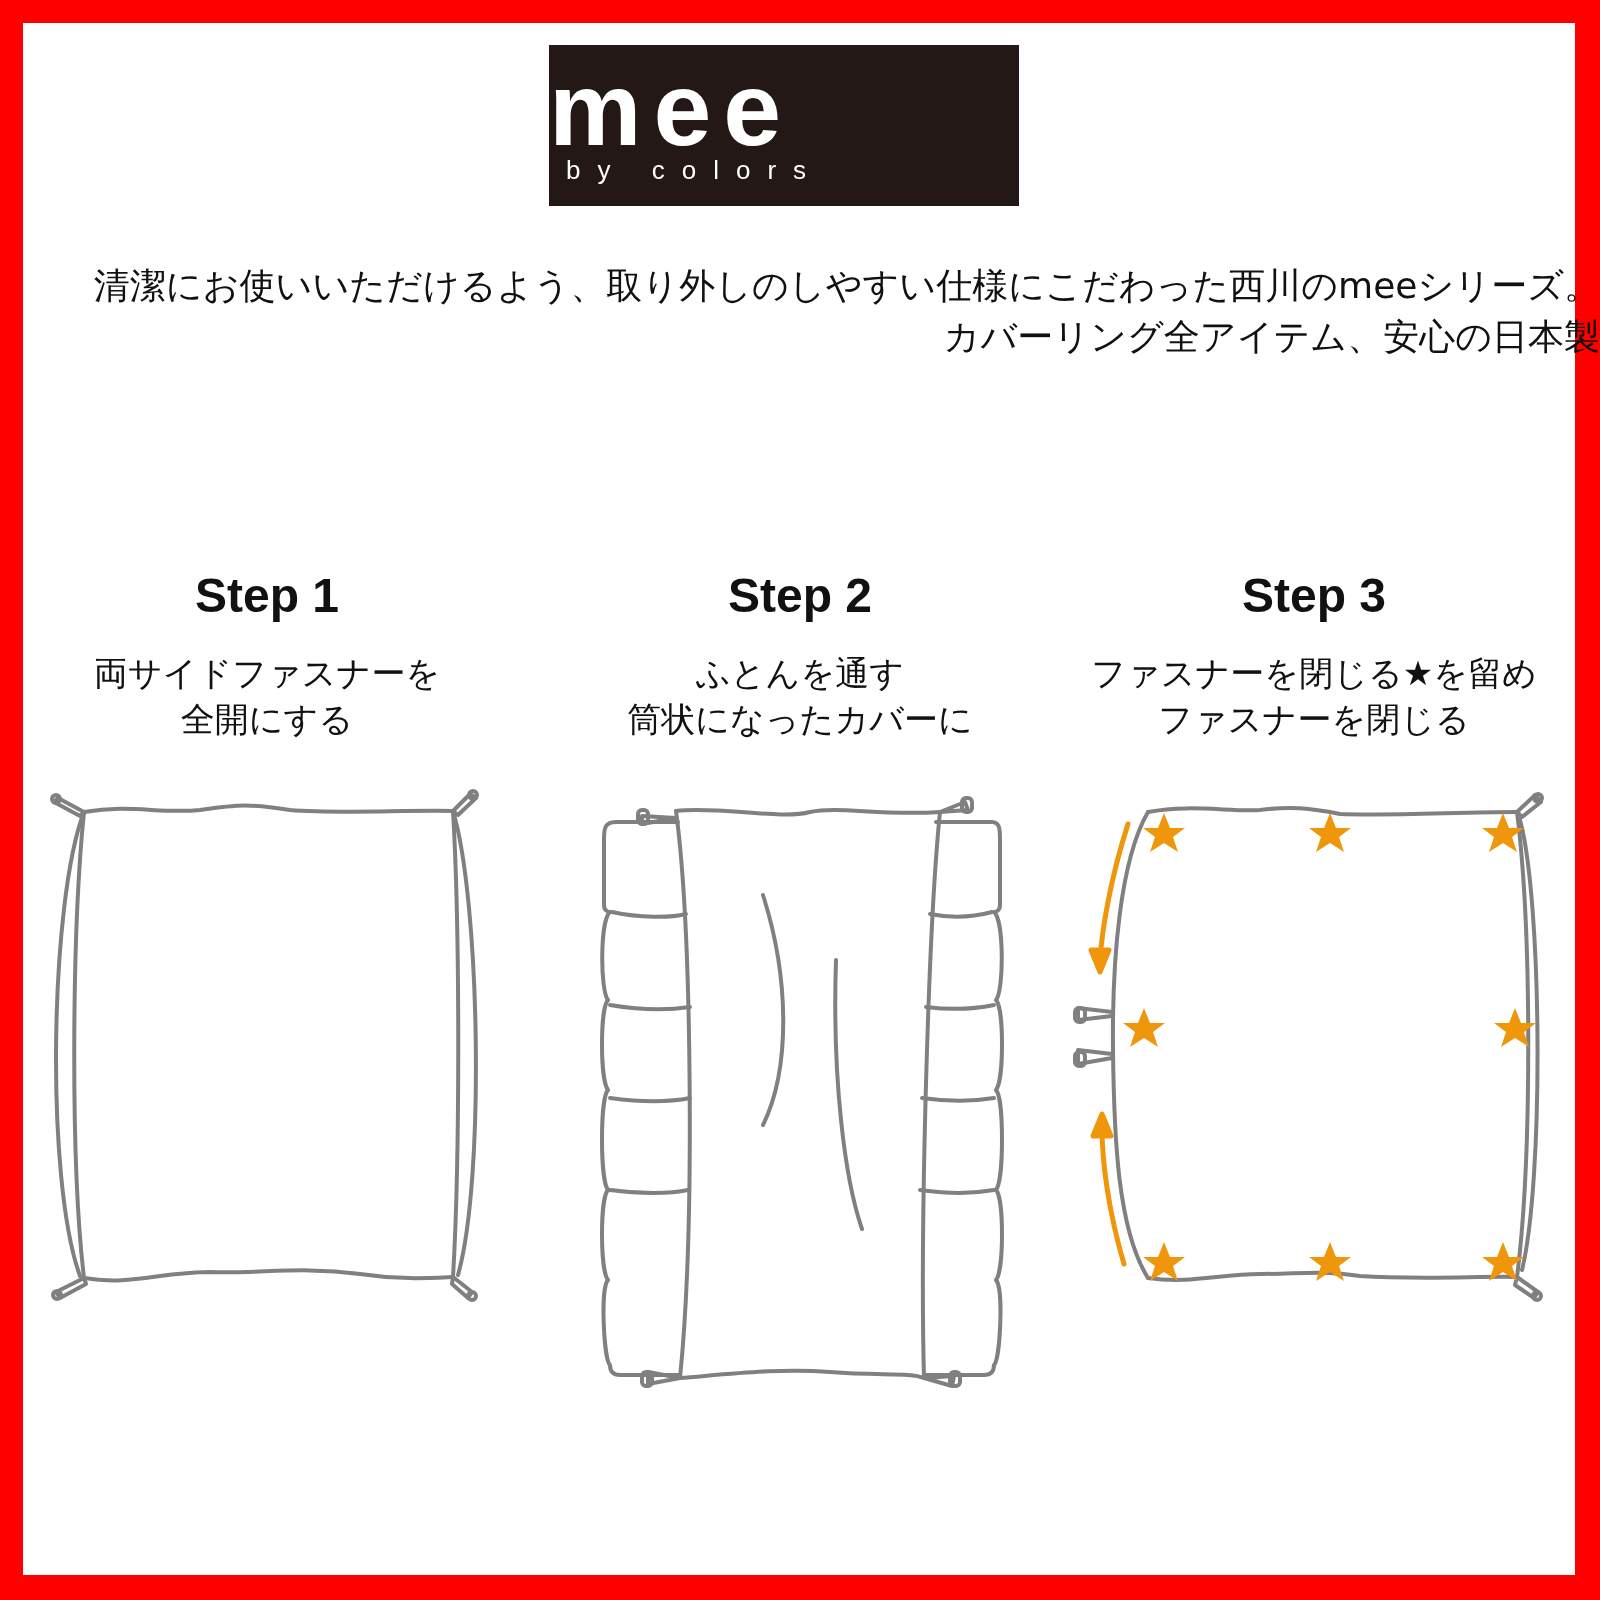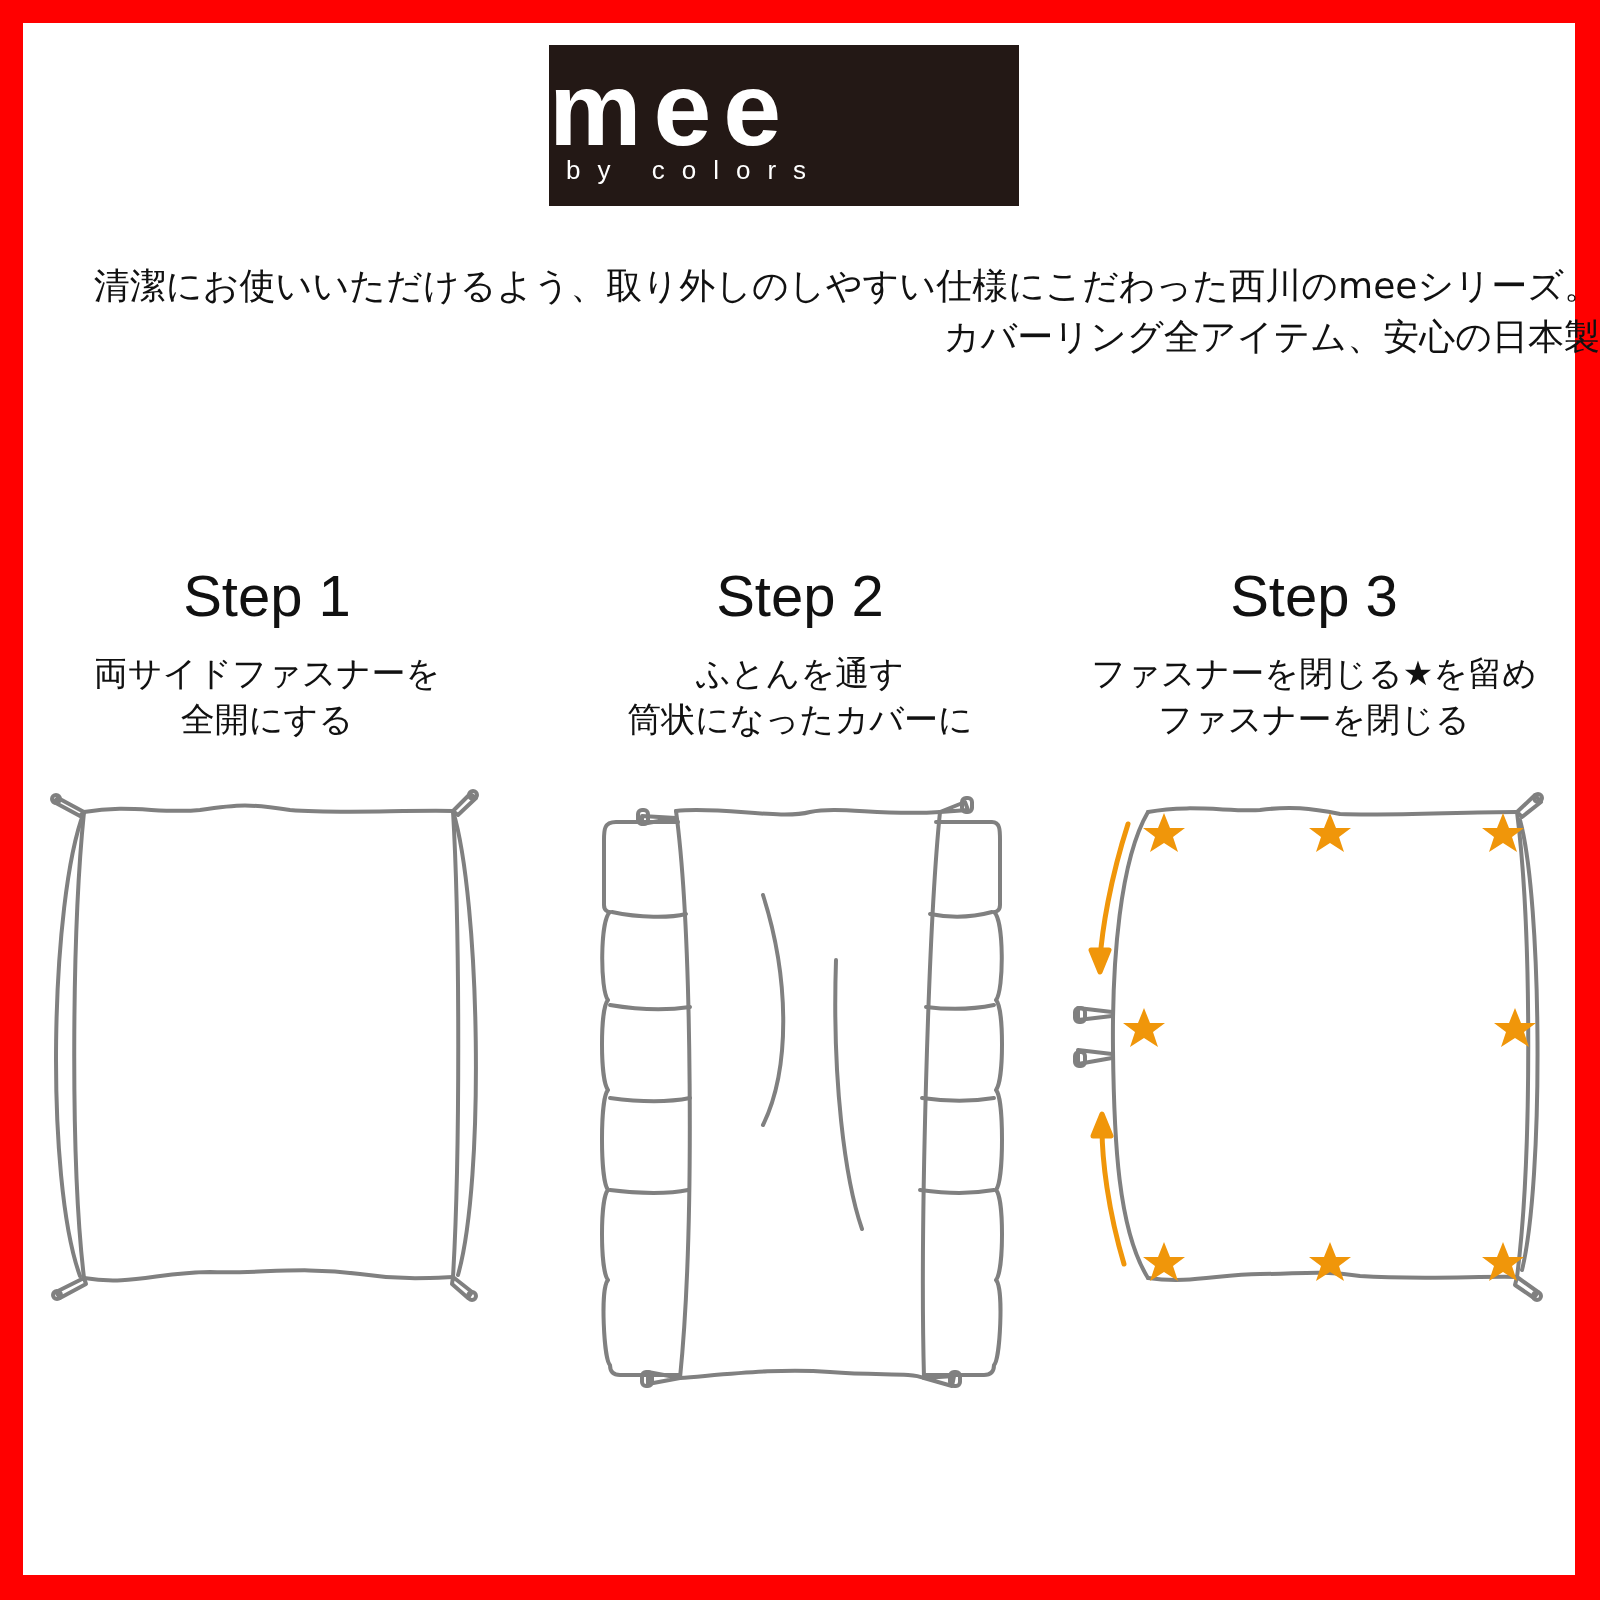--- a/index.html
+++ b/index.html
@@ -23,22 +23,22 @@
     font-family: "Liberation Sans", sans-serif; font-size: 26px;
     letter-spacing: 17px; line-height: 30px; padding-left: 17px;
   }
   .intro {
     position: absolute; left: 0; width: 1600px; top: 260px; text-align: right;
     font-size: 36px; color: #111; line-height: 51px;
   }
   .intro div { white-space: nowrap; }
   .step { position: absolute; top: 560px; width: 520px; text-align: center; color: #111; }
   .step-title {
-    font-family: "Liberation Sans", sans-serif; font-weight: 400;
-    font-size: 58px; line-height: 72px; height: 90px;
+    font-family: "Liberation Sans", sans-serif; font-weight: 700;
+    font-size: 48px; line-height: 72px; height: 90px;
   }
   .step-desc { font-size: 34px; line-height: 46px; }
   .step-desc div { white-space: nowrap; }
   svg.illus { position: absolute; }
 </style>
 </head>
 <body>
 
 <div class="frame"></div>
 

